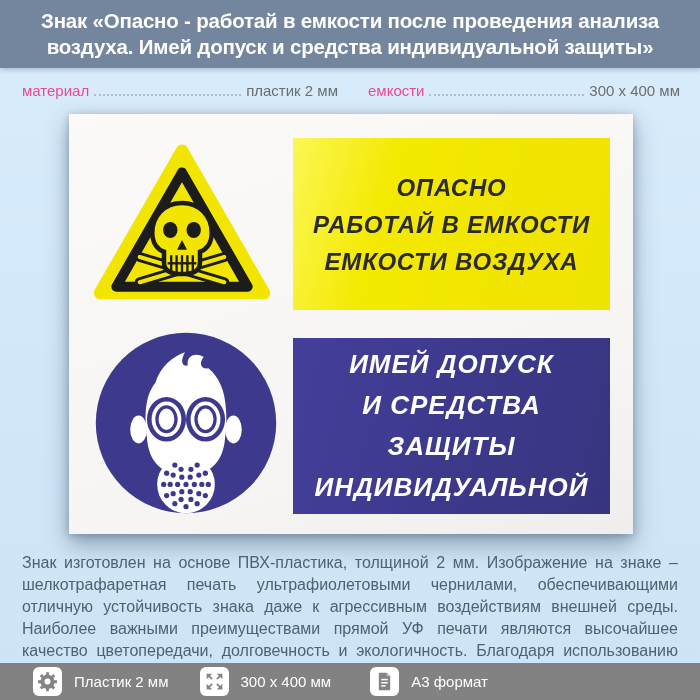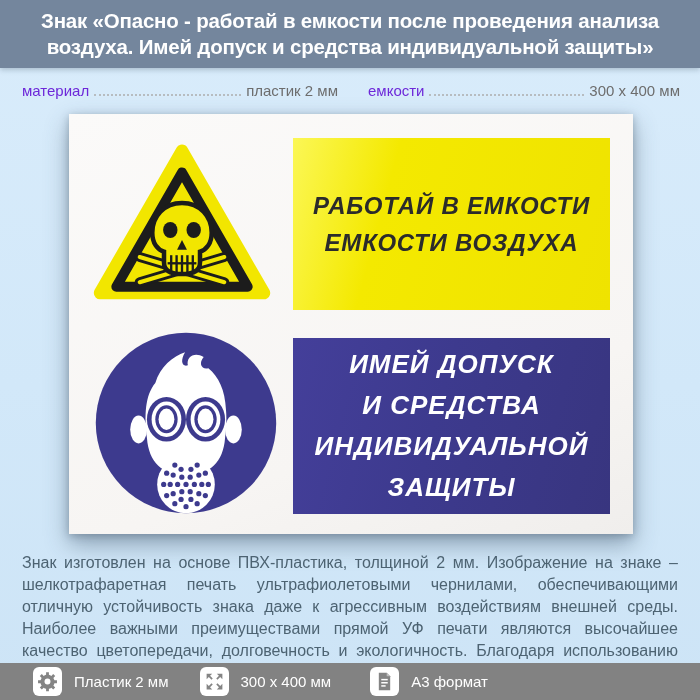--- a/index.html
+++ b/index.html
@@ -20,21 +20,21 @@
     letter-spacing:-0.2px;
   }
   
   .spec-row{position:absolute;left:0;top:80px;width:700px;height:22px;}
   .spec{
     position:absolute;display:flex;align-items:flex-end;
     font-size:15px;height:20px;
   }
   .spec-left{left:22px;width:316px;}
   .spec-right{left:368px;width:312px;}
-  .spec .label{color:#6d28d9;white-space:nowrap;line-height:18px;margin-top:36px;}
+  .spec .label{color:#ec4899;white-space:nowrap;line-height:18px;margin-top:36px;}
   .spec .value{color:#6d6d6d;white-space:nowrap;line-height:18px;}
   .spec .leader{flex:1;border-bottom:2px dotted #b7bcc0;margin:0 5px 4px 5px;min-width:20px;}
   
   .sign-panel{
     position:absolute;left:69px;top:114px;width:564px;height:420px;
     background:linear-gradient(160deg,#fbfaf9 0%,#f7f5f3 70%,#f0eeec 100%);
     box-shadow:0 10px 22px rgba(60,80,100,.45),0 2px 8px rgba(60,80,100,.35);
   }
   .warn-triangle{position:absolute;left:22px;top:26px;width:182px;height:162px;}
   .warn-box{
@@ -118,20 +118,21 @@
         <line x1="-12" y1="22" x2="-12" y2="40"></line>
         <line x1="-6" y1="22" x2="-6" y2="42"></line>
         <line x1="0" y1="22" x2="0" y2="43"></line>
         <line x1="6" y1="22" x2="6" y2="42"></line>
         <line x1="12" y1="22" x2="12" y2="40"></line>
       </g>
     </g>
   </svg>
 
   <div class="warn-box">
+    <div>ОПАСНО</div>
     <div>РАБОТАЙ В ЕМКОСТИ</div>
     <div>ЕМКОСТИ ВОЗДУХА</div>
   </div>
 
   <svg class="mask-circle" viewBox="0 0 200 200">
     <circle cx="100" cy="100" r="97" fill="#3d3a8e"></circle>
 
     <path fill="#ffffff" d="M58,116 C55,92 56,70 67,57 C72,40 86,28 99,24 C94,32 95,40 102,38 C100,29 109,23 119,29 C113,36 117,43 124,41 C135,50 142,64 143,86 C144,98 143,107 142,116 C140,142 126,155 100,157 C74,155 60,142 58,116 Z"></path>
     <ellipse cx="49" cy="107" rx="9" ry="15" fill="#ffffff"></ellipse>
     <ellipse cx="151" cy="107" rx="9" ry="15" fill="#ffffff"></ellipse>
@@ -177,22 +178,22 @@
         <circle cx="79.2" cy="154" r="2.8"></circle>
         <circle cx="88" cy="145.2" r="2.8"></circle>
       <circle cx="112" cy="145.2" r="2.8"></circle>
         <circle cx="120.8" cy="154" r="2.8"></circle>
     </g>
   </svg>
 
   <div class="mand-box">
     <div>ИМЕЙ ДОПУСК</div>
     <div>И СРЕДСТВА</div>
+    <div>ЗАЩИТЫ</div>
     <div>ИНДИВИДУАЛЬНОЙ</div>
-    <div>ЗАЩИТЫ</div>
   </div>
 </div>
 
 <div class="description">Знак изготовлен на основе ПВХ-пластика, толщиной 2 мм. Изображение на знаке – шелкотрафаретная печать ультрафиолетовыми чернилами, обеспечивающими отличную устойчивость знака даже к агрессивным воздействиям внешней среды. Наиболее важными преимуществами прямой УФ печати являются высочайшее качество цветопередачи, долговечность и экологичность. Благодаря использованию данной технологии мы добились невысокой стоимости и увеличенного срока службы – до 5 лет вне помещения</div>
 
 <div class="footer-bar">
   <div class="feature">
     <span class="icon-box">
       <svg width="21" height="21" viewBox="0 0 24 24">
         <path fill="#848484" d="M10.4,1.5 h3.2 v2.9 a7.6,7.6 0 0 1 2.8,1.2 l2.1,-2.1 2.3,2.3 -2.1,2.1 a7.6,7.6 0 0 1 1.2,2.8 h2.9 v3.2 h-2.9 a7.6,7.6 0 0 1 -1.2,2.8 l2.1,2.1 -2.3,2.3 -2.1,-2.1 a7.6,7.6 0 0 1 -2.8,1.2 v2.9 h-3.2 v-2.9 a7.6,7.6 0 0 1 -2.8,-1.2 l-2.1,2.1 -2.3,-2.3 2.1,-2.1 a7.6,7.6 0 0 1 -1.2,-2.8 h-2.9 v-3.2 h2.9 a7.6,7.6 0 0 1 1.2,-2.8 l-2.1,-2.1 2.3,-2.3 2.1,2.1 a7.6,7.6 0 0 1 2.8,-1.2 z"></path>

